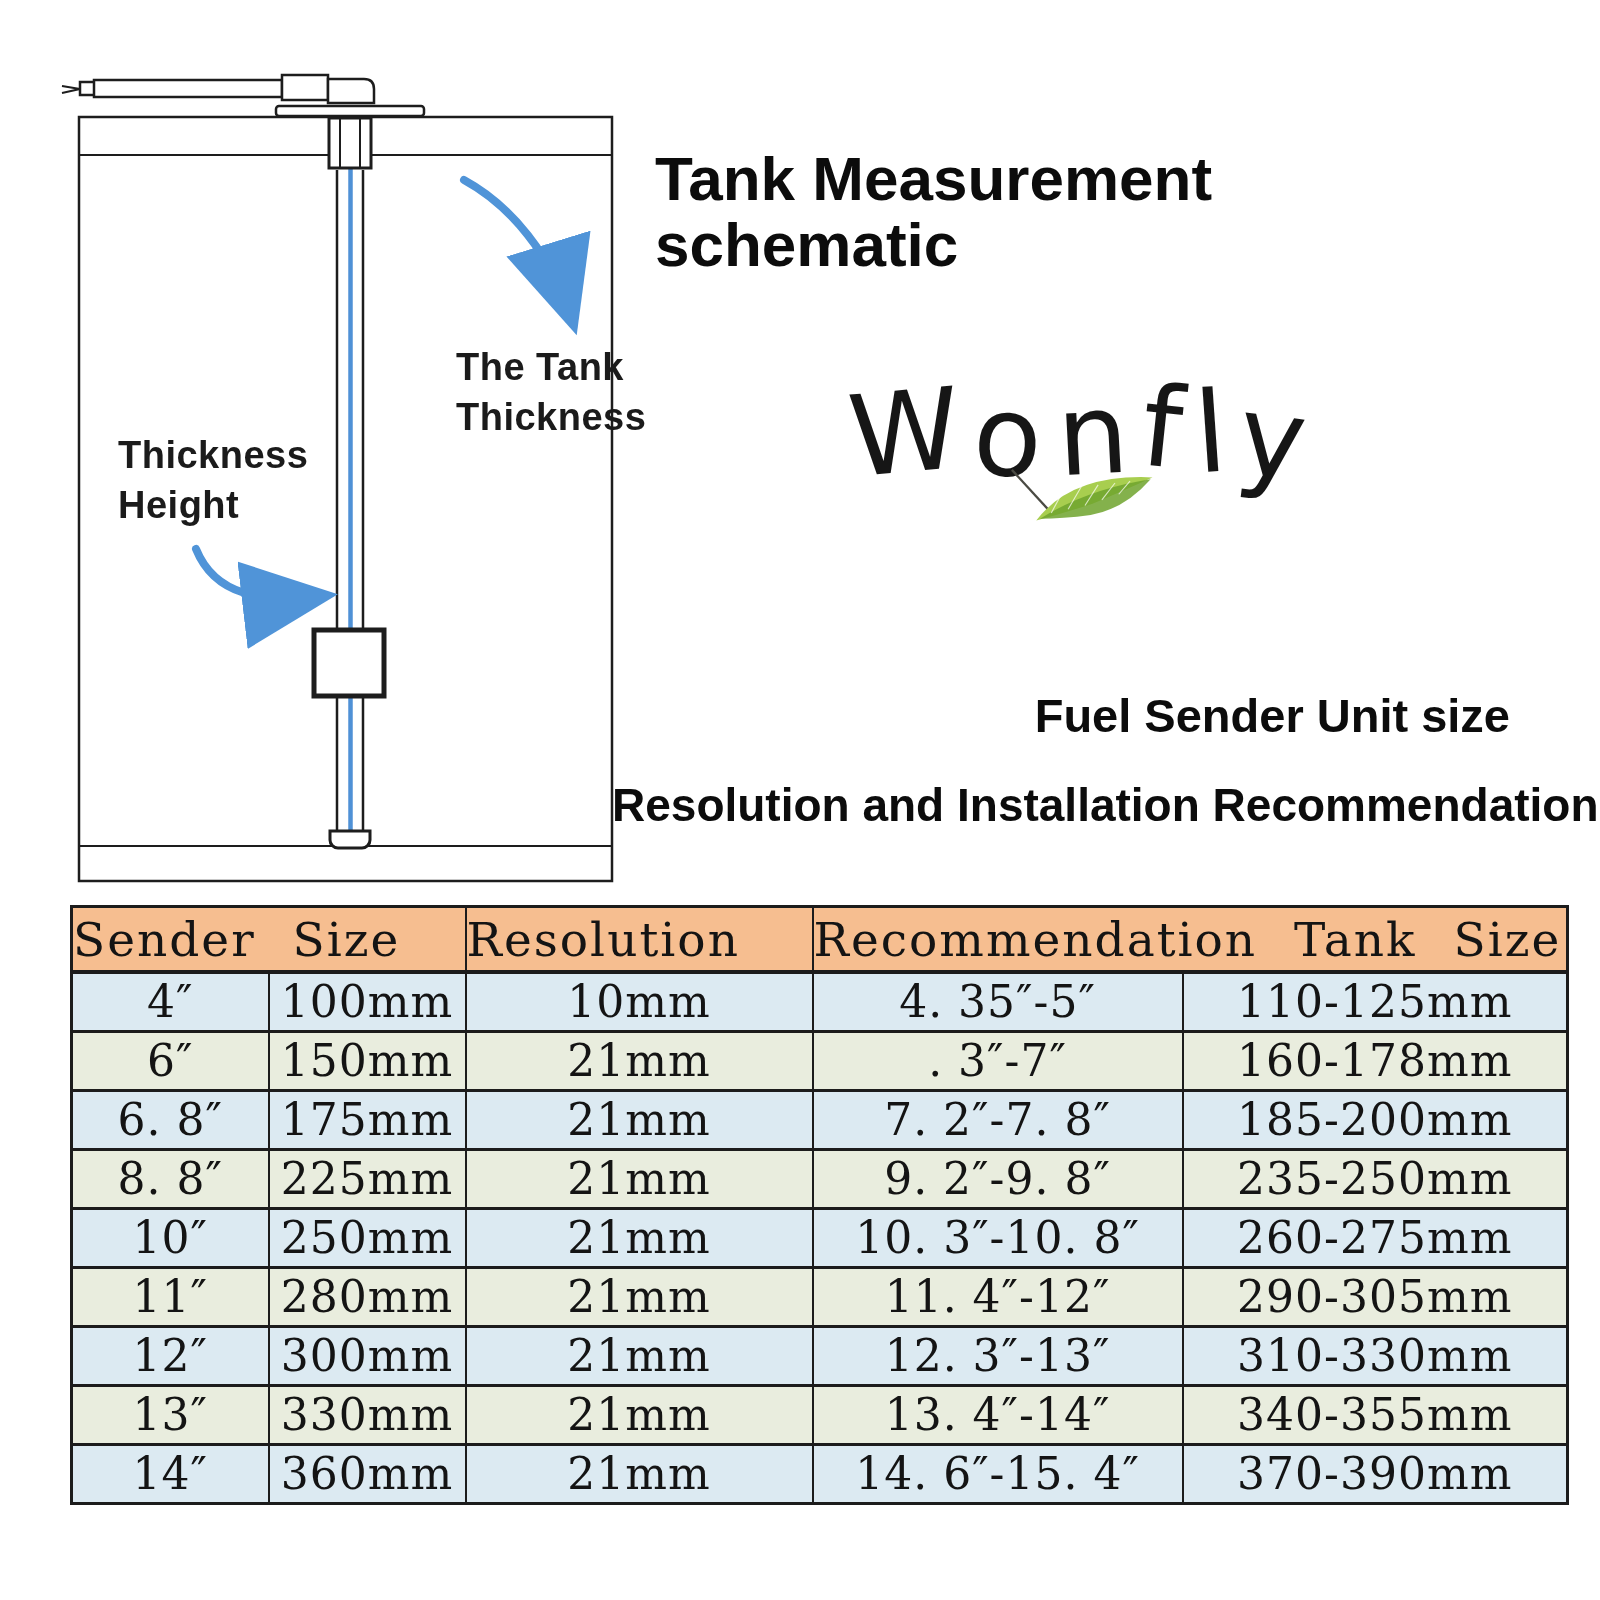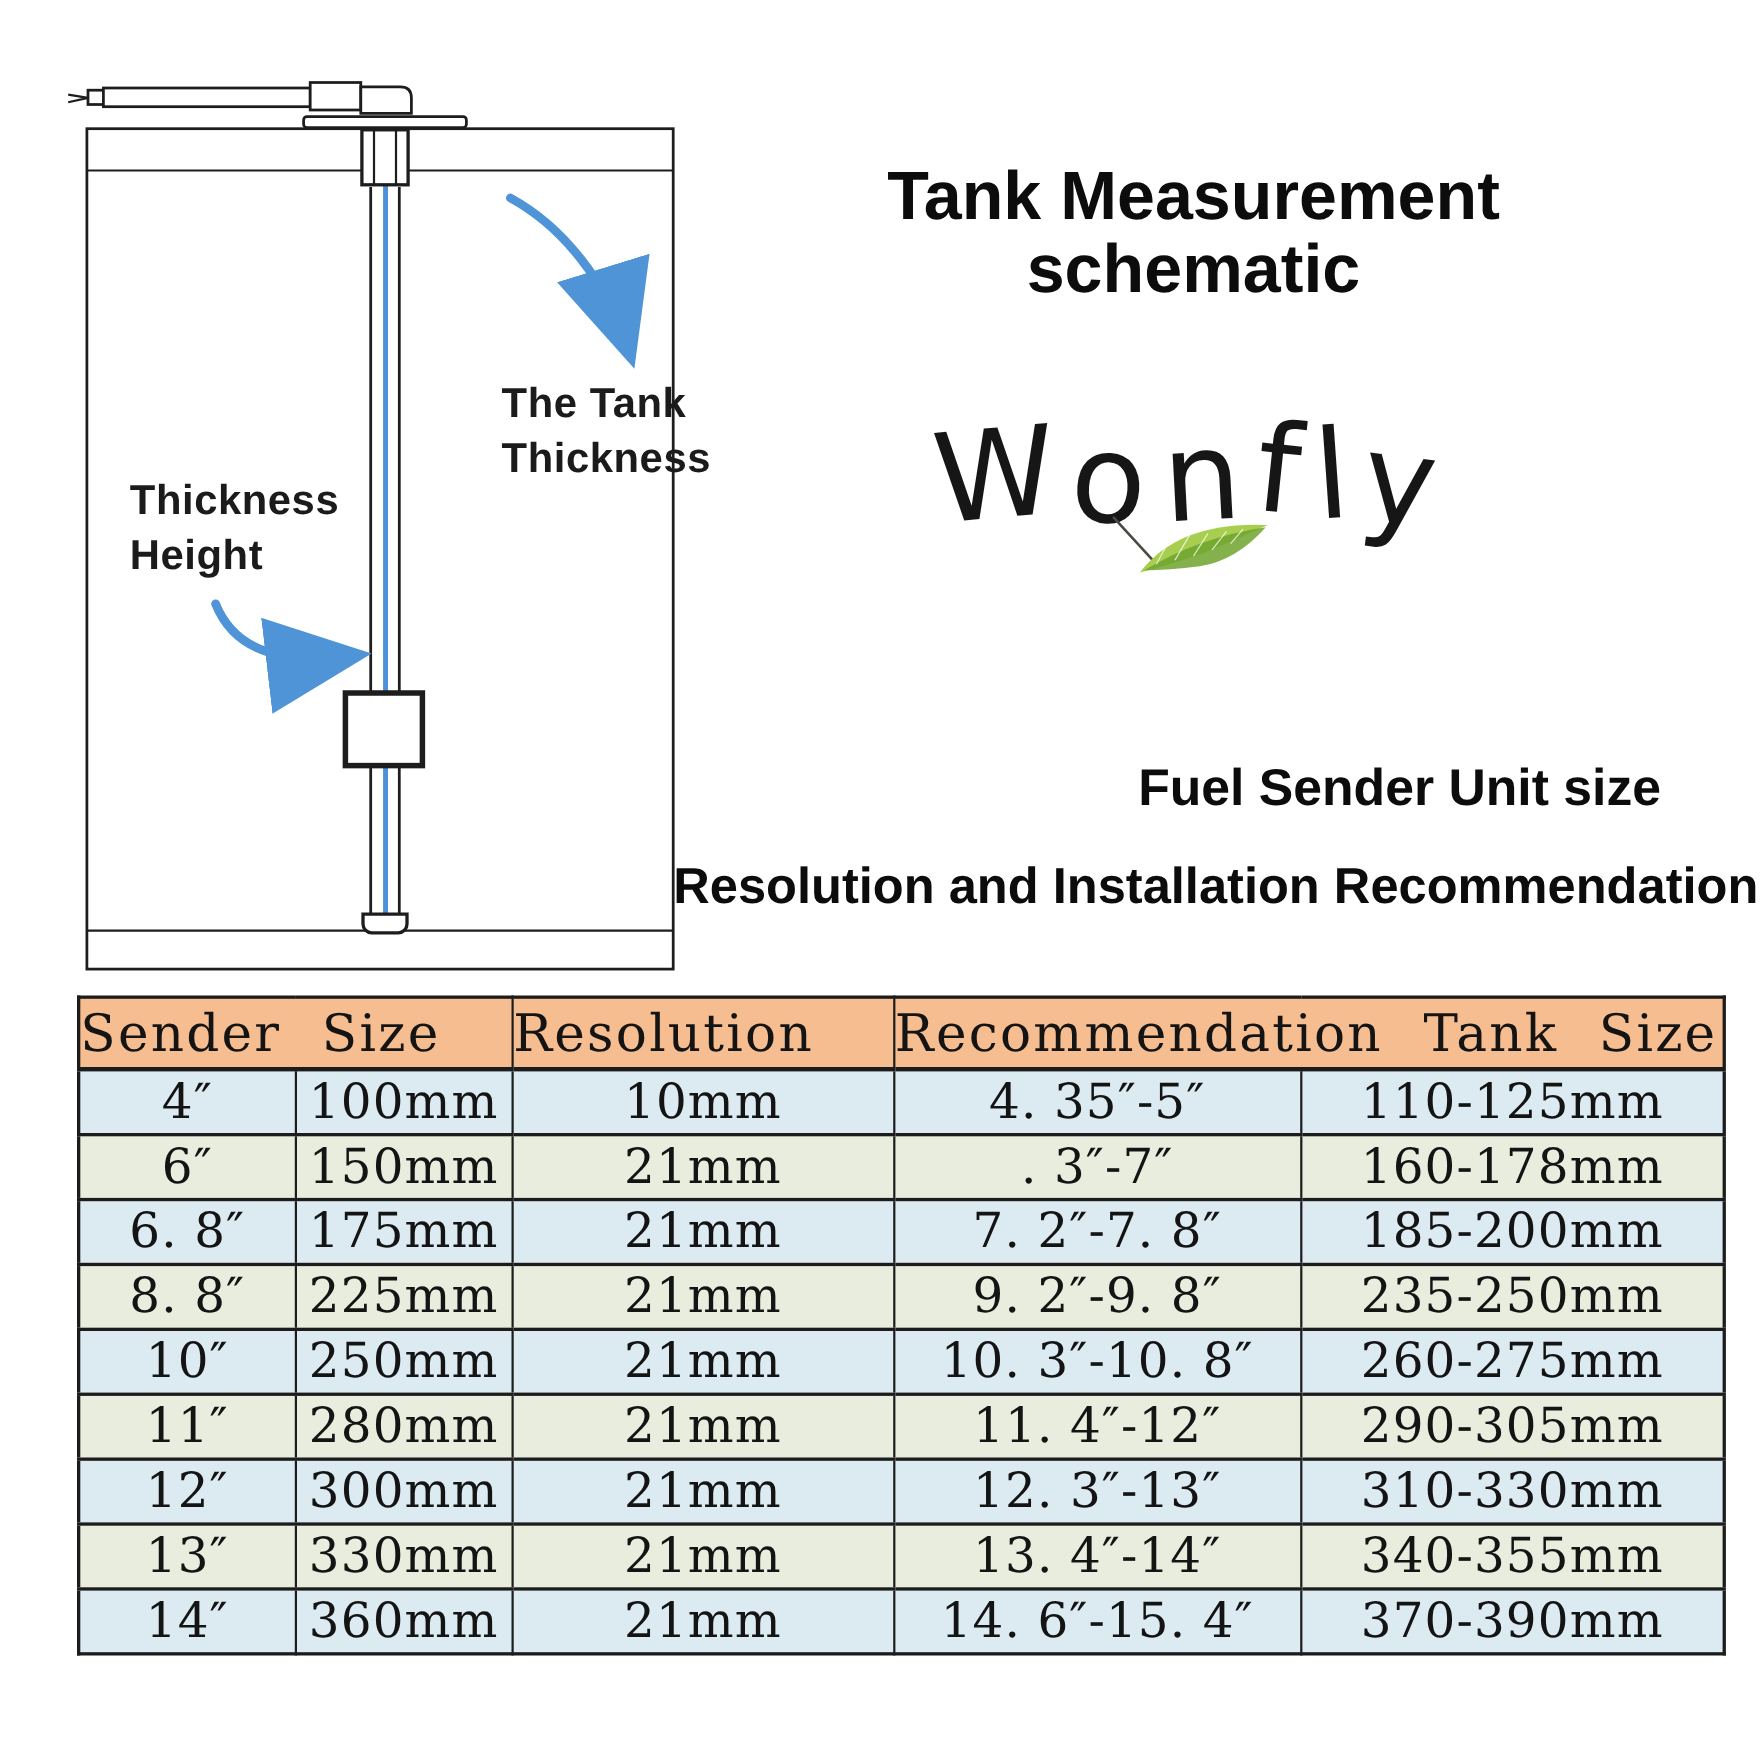--- a/index.html
+++ b/index.html
@@ -15,21 +15,21 @@
 
   .diagram-label{
     position:absolute;font-weight:bold;color:#1b1b1b;
     font-size:38px;line-height:50px;letter-spacing:0.5px;
   }
   #lbl-thickness{left:456px;top:342px;}
   #lbl-height{left:118px;top:430px;}
 
   
   #main-title{
-    left:655px;top:146px;width:860px;text-align:center;
+    left:655px;top:146px;width:860px;text-align:left;
     font-size:62px;font-weight:bold;color:#0c0c0c;line-height:66px;
   }
   #brand-name{
     left:660px;top:372px;width:850px;text-align:center;
     font-family:"DejaVu Sans", sans-serif;font-weight:normal;
     font-size:112px;line-height:120px;color:#161616;letter-spacing:14px;
   }
   #brand-name span{display:inline-block;}
   #brand-name span:nth-child(1){transform:rotate(-5deg);}
   #brand-name span:nth-child(2){transform:rotate(4deg) translateY(5px);}

